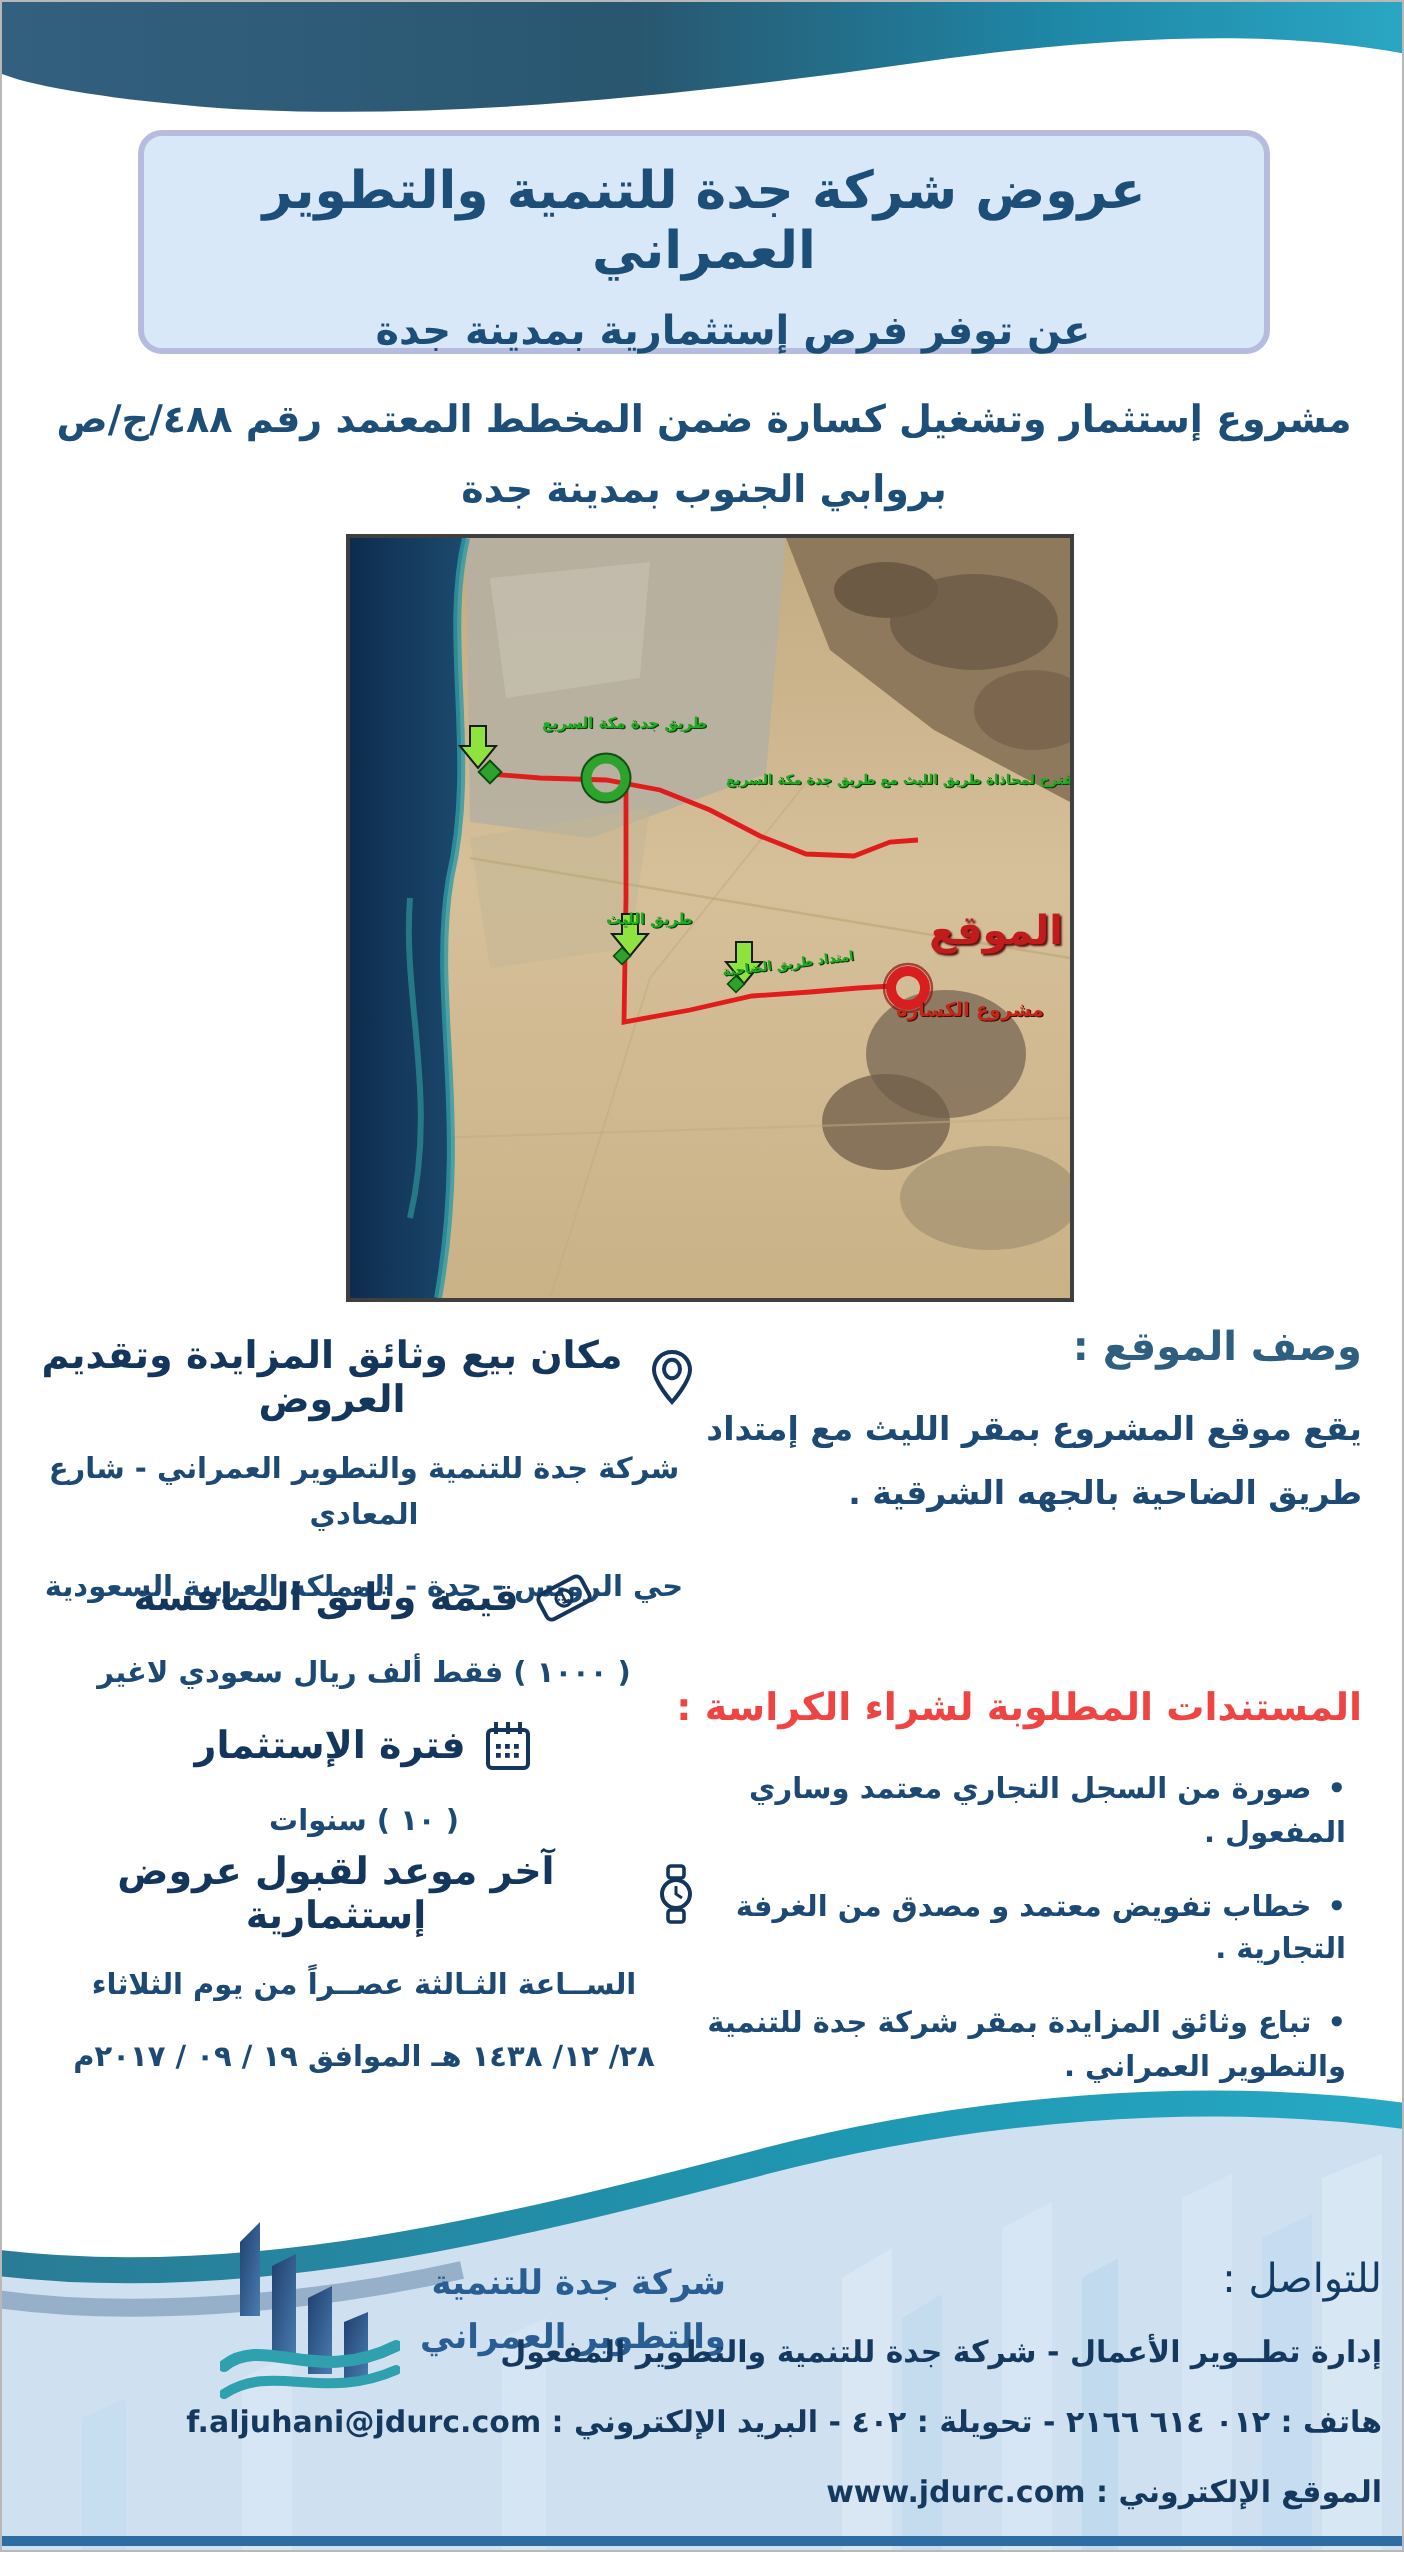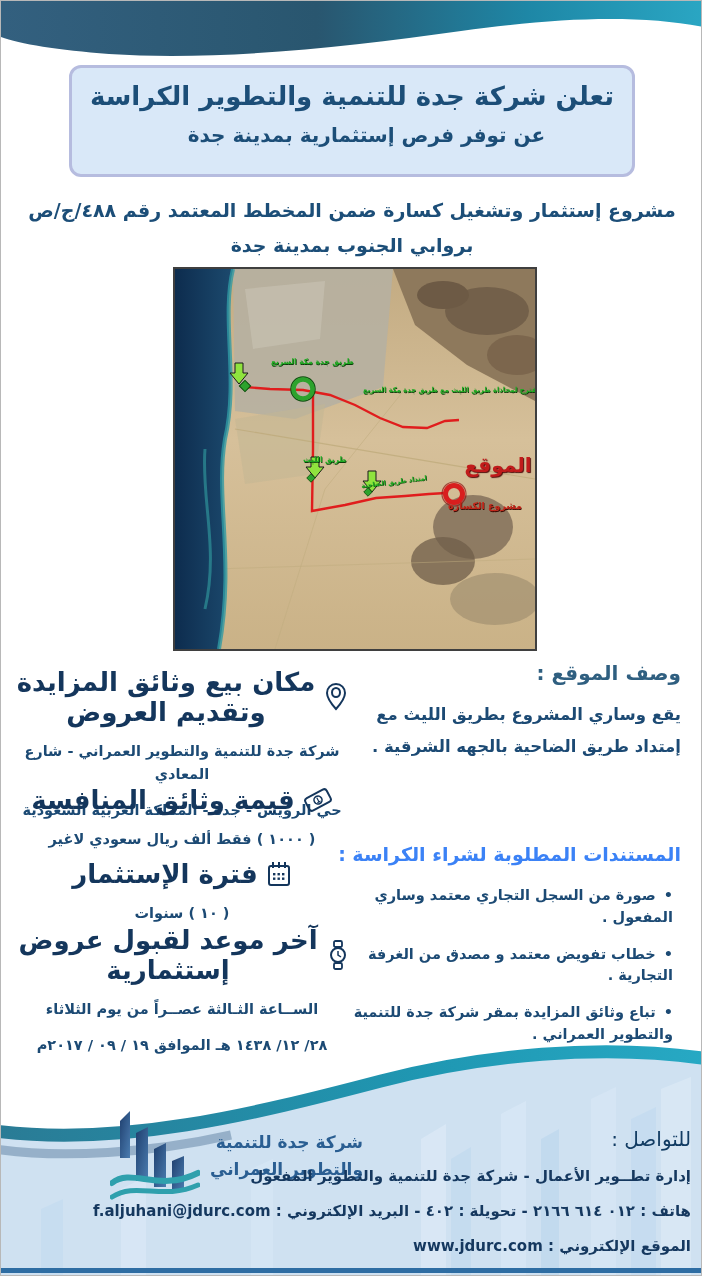--- a/index.html
+++ b/index.html
@@ -46,31 +46,31 @@
     position:absolute;top:231px;left:260px;width:100px;font-size:9.5px;font-weight:bold;
     color:#c2271a;text-shadow:0.6px 0.6px 0 #3d0d06;text-align:center;white-space:nowrap;
   }
   
   .right-col{position:absolute;top:660px;right:20px;width:330px;text-align:right;}
   .right-col .sec-title{font-size:20px;font-weight:bold;color:#2f5f80;}
   .right-col .sec-body{
     margin-top:14px;font-size:16.5px;font-weight:bold;color:#1c4a74;line-height:1.95;
   }
   .docs{position:absolute;top:842px;right:20px;width:345px;text-align:right;}
-  .docs .sec-title{font-size:19px;font-weight:bold;color:#3b82f6;}
+  .docs .sec-title{font-size:19px;font-weight:bold;color:#ef4444;}
   .docs ul{margin:20px 8px 0 0;padding:0;list-style:none;}
   .docs li{
     margin-bottom:15px;font-size:14.5px;font-weight:bold;color:#1c4a74;line-height:1.5;text-align:right;
   }
   .docs li::before{content:"•";margin-left:8px;color:#1c4a74;}
   .left-col{position:absolute;top:662px;left:15px;width:332px;}
   .lsec{position:absolute;left:0;width:332px;text-align:center;}
   .lsec .head{
     display:flex;align-items:center;justify-content:center;gap:8px;
-    color:#14365c;font-weight:bold;font-size:26px;
+    color:#14365c;font-weight:bold;font-size:19px;
   }
   .lsec .head .ic{flex:0 0 auto;display:inline-flex;}
   .lsec .bline{margin-top:13px;font-size:14.5px;font-weight:bold;color:#1c4a74;line-height:1.6;}
   .s1{top:4px;} .s2{top:122px;} .s3{top:196px;} .s4{top:262px;}
   
   .footer{position:absolute;top:1018px;left:0;width:702px;height:258px;padding-left:16px;}
   .footer svg.bg{position:absolute;top:0;left:0;}
   .logo{
     position:absolute;top:84px;left:52px;width:310px;display:flex;
     flex-direction:row;align-items:center;gap:10px;
@@ -91,21 +91,21 @@
         <stop offset="0" stop-color="#33607f"></stop>
         <stop offset="0.45" stop-color="#29566f"></stop>
         <stop offset="0.75" stop-color="#1e87a6"></stop>
         <stop offset="1" stop-color="#2aa6c3"></stop>
       </linearGradient>
     </defs>
     <path d="M0,0 H702 V26 C640,14 560,16 460,30 C340,47 215,60 108,53 C58,49 18,43 0,36 Z" fill="url(#tg)"></path>
   </svg>
 
   <div class="header-box">
-    <div class="t1">تعلن شركة جدة للتنمية والتطوير الكراسة</div>
+    <div class="t1">عروض شركة جدة للتنمية والتطوير العمراني</div>
     <div class="t2">عن توفر فرص إستثمارية بمدينة جدة</div>
   </div>
 
   <div class="subtitle">
     <div>مشروع إستثمار وتشغيل كسارة ضمن المخطط المعتمد رقم ٤٨٨/ج/ص</div>
     <div>بروابي الجنوب بمدينة جدة</div>
   </div>
 
   <div class="map">
     <svg width="360" height="380" viewBox="0 0 360 380">
@@ -167,21 +167,21 @@
     <div class="map-label lbl-expressway">طريق جدة مكة السريع</div>
     <div class="map-label lbl-proposed">الطريق المقترح لمحاذاة طريق الليث مع طريق جدة مكة السريع</div>
     <div class="map-label lbl-layth">طريق الليث</div>
     <div class="map-label lbl-dahiya">امتداد طريق الضاحية</div>
     <div class="lbl-site">الموقع</div>
     <div class="lbl-project">مشروع الكساره</div>
   </div>
 
   <div class="right-col">
     <div class="sec-title">وصف الموقع :</div>
-    <div class="sec-body">يقع وساري المشروع بطريق الليث مع إمتداد طريق الضاحية بالجهه الشرقية .</div>
+    <div class="sec-body">يقع موقع المشروع بمقر الليث مع إمتداد طريق الضاحية بالجهه الشرقية .</div>
   </div>
 
   <div class="docs">
     <div class="sec-title">المستندات المطلوبة لشراء الكراسة :</div>
     <ul>
       <li>صورة من السجل التجاري معتمد وساري المفعول .</li>
       <li>خطاب تفويض معتمد و مصدق من الغرفة التجارية .</li>
       <li>تباع وثائق المزايدة بمقر شركة جدة للتنمية والتطوير العمراني .</li>
     </ul>
   </div>

